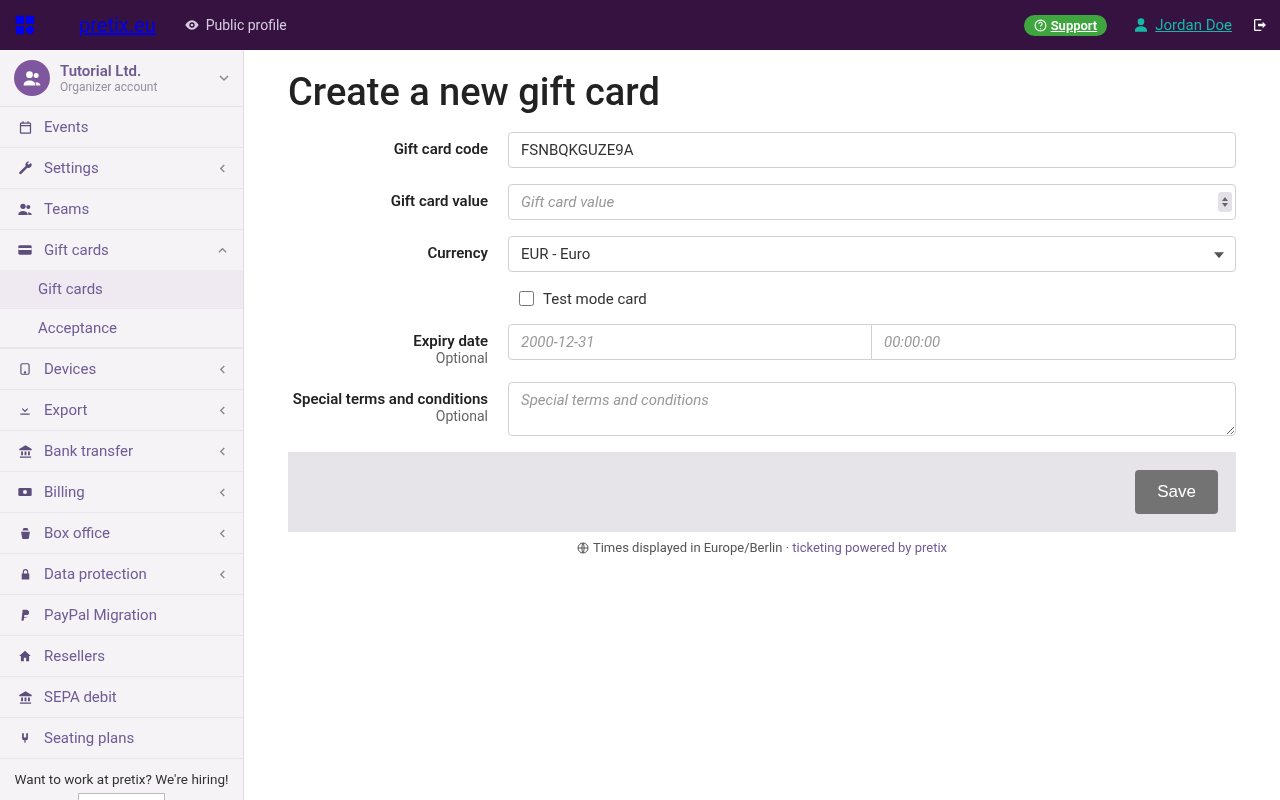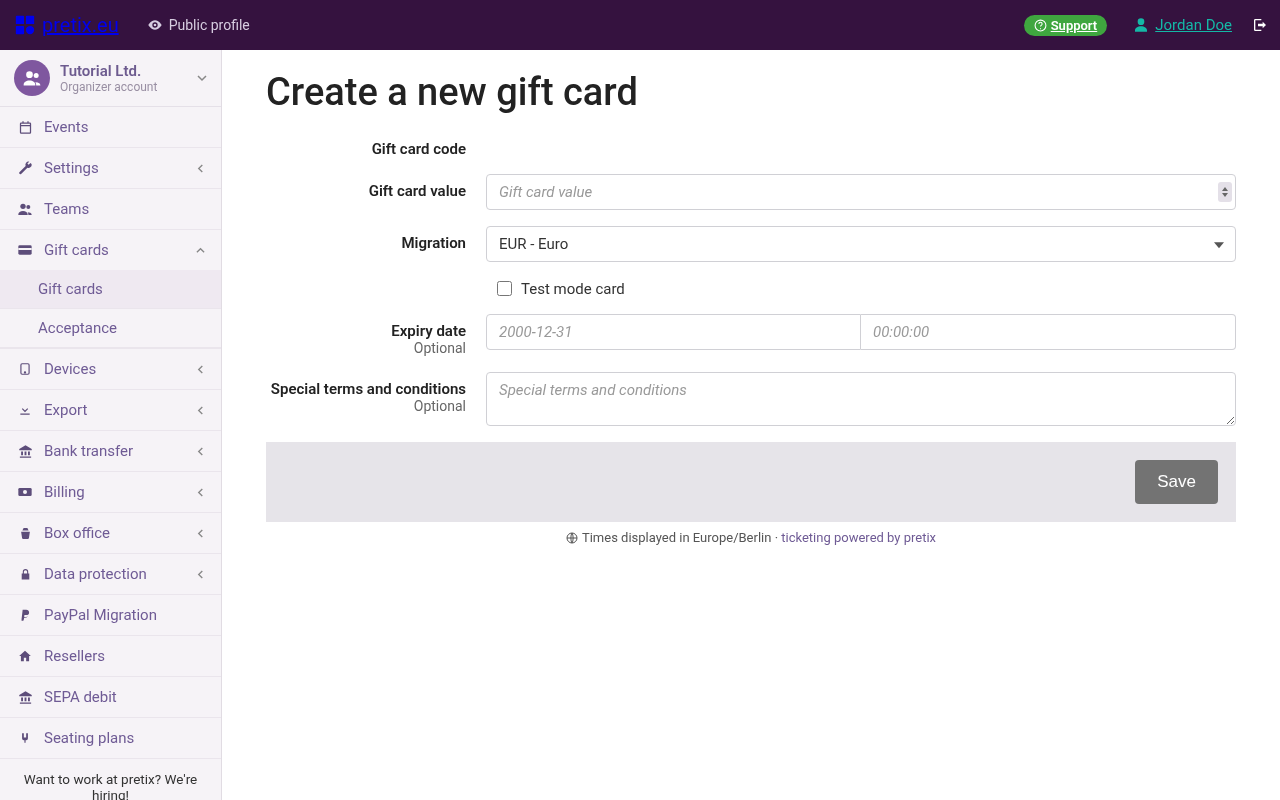--- a/index.html
+++ b/index.html
@@ -15,21 +15,21 @@
 
     
     .topbar {
       background: #35123F;
       height: 50px;
       display: flex;
       align-items: center;
       padding: 0 12px 0 14px;
       color: #fff;
     }
-    .brand { display: flex; align-items: center; font-size: 20px; }
+    .brand { display: flex; align-items: center; font-size: 20px; gap: 37px; }
     .brand .logo {
       width: 22px; height: 22px; margin-right: 6px;
       display: inline-flex; align-items: center; justify-content: center;
     }
     .topbar a.navlink {
       color: #d6cce0; text-decoration: none; margin-left: 28px;
       display: inline-flex; align-items: center; font-size: 14px;
     }
     .topbar .spacer { flex: 1; }
     .support-pill {
@@ -39,21 +39,21 @@
     }
     .support-pill svg { margin-right: 4px;}
     .topbar .userlink { color: #14b8a6; margin-left: 26px; display: inline-flex; align-items: center; font-size: 15px;}
     .topbar .logout { margin-left: 20px; color: #fff; display:inline-flex; align-items:center;}
     .topbar svg { fill: currentColor; }
     .icon-sm { width: 16px; height: 16px; margin-right: 6px; flex-shrink:0;}
 
     
     .container { display: flex; height: calc(800px - 50px); }
     .sidebar {
-      width: 222px; flex-shrink: 0;
+      width: 244px; flex-shrink: 0;
       background: #f6f3f7;
       border-right: 1px solid #e1dce3;
       display: flex; flex-direction: column;
       overflow: hidden;
     }
     .org-block {
       display: flex; align-items: center; padding: 10px 14px;
       border-bottom: 1px solid #e5e0e8;
       cursor: pointer;
     }
@@ -407,37 +407,40 @@
       <div>Want to work at pretix? We're hiring!</div>
       <button class="btn-learn">Learn more</button>
     </div>
   </aside>
 
   <main class="main">
     <h1 class="page-title">Create a new gift card</h1>
 
     <div class="fgroup">
       <div class="flabel">Gift card code</div>
+      <div class="fcontrol">
+        <input type="text" value="FSNBQKGUZE9A" style="">
+      </div>
     </div>
 
     <div class="fgroup">
       <div class="flabel">Gift card value</div>
       <div class="fcontrol">
         <div class="number-wrap">
           <input type="text" placeholder="Gift card value" style="">
           <div class="spin">
             <div class="spin-tri spin-up"></div>
             <div class="spin-tri spin-dn"></div>
           </div>
         </div>
       </div>
     </div>
 
     <div class="fgroup">
-      <div class="flabel">Migration</div>
+      <div class="flabel">Currency</div>
       <div class="fcontrol">
         <div class="select-wrap">
           <select>
             <option>EUR - Euro</option>
           </select>
         </div>
       </div>
     </div>
 
     <div class="fgroup">

